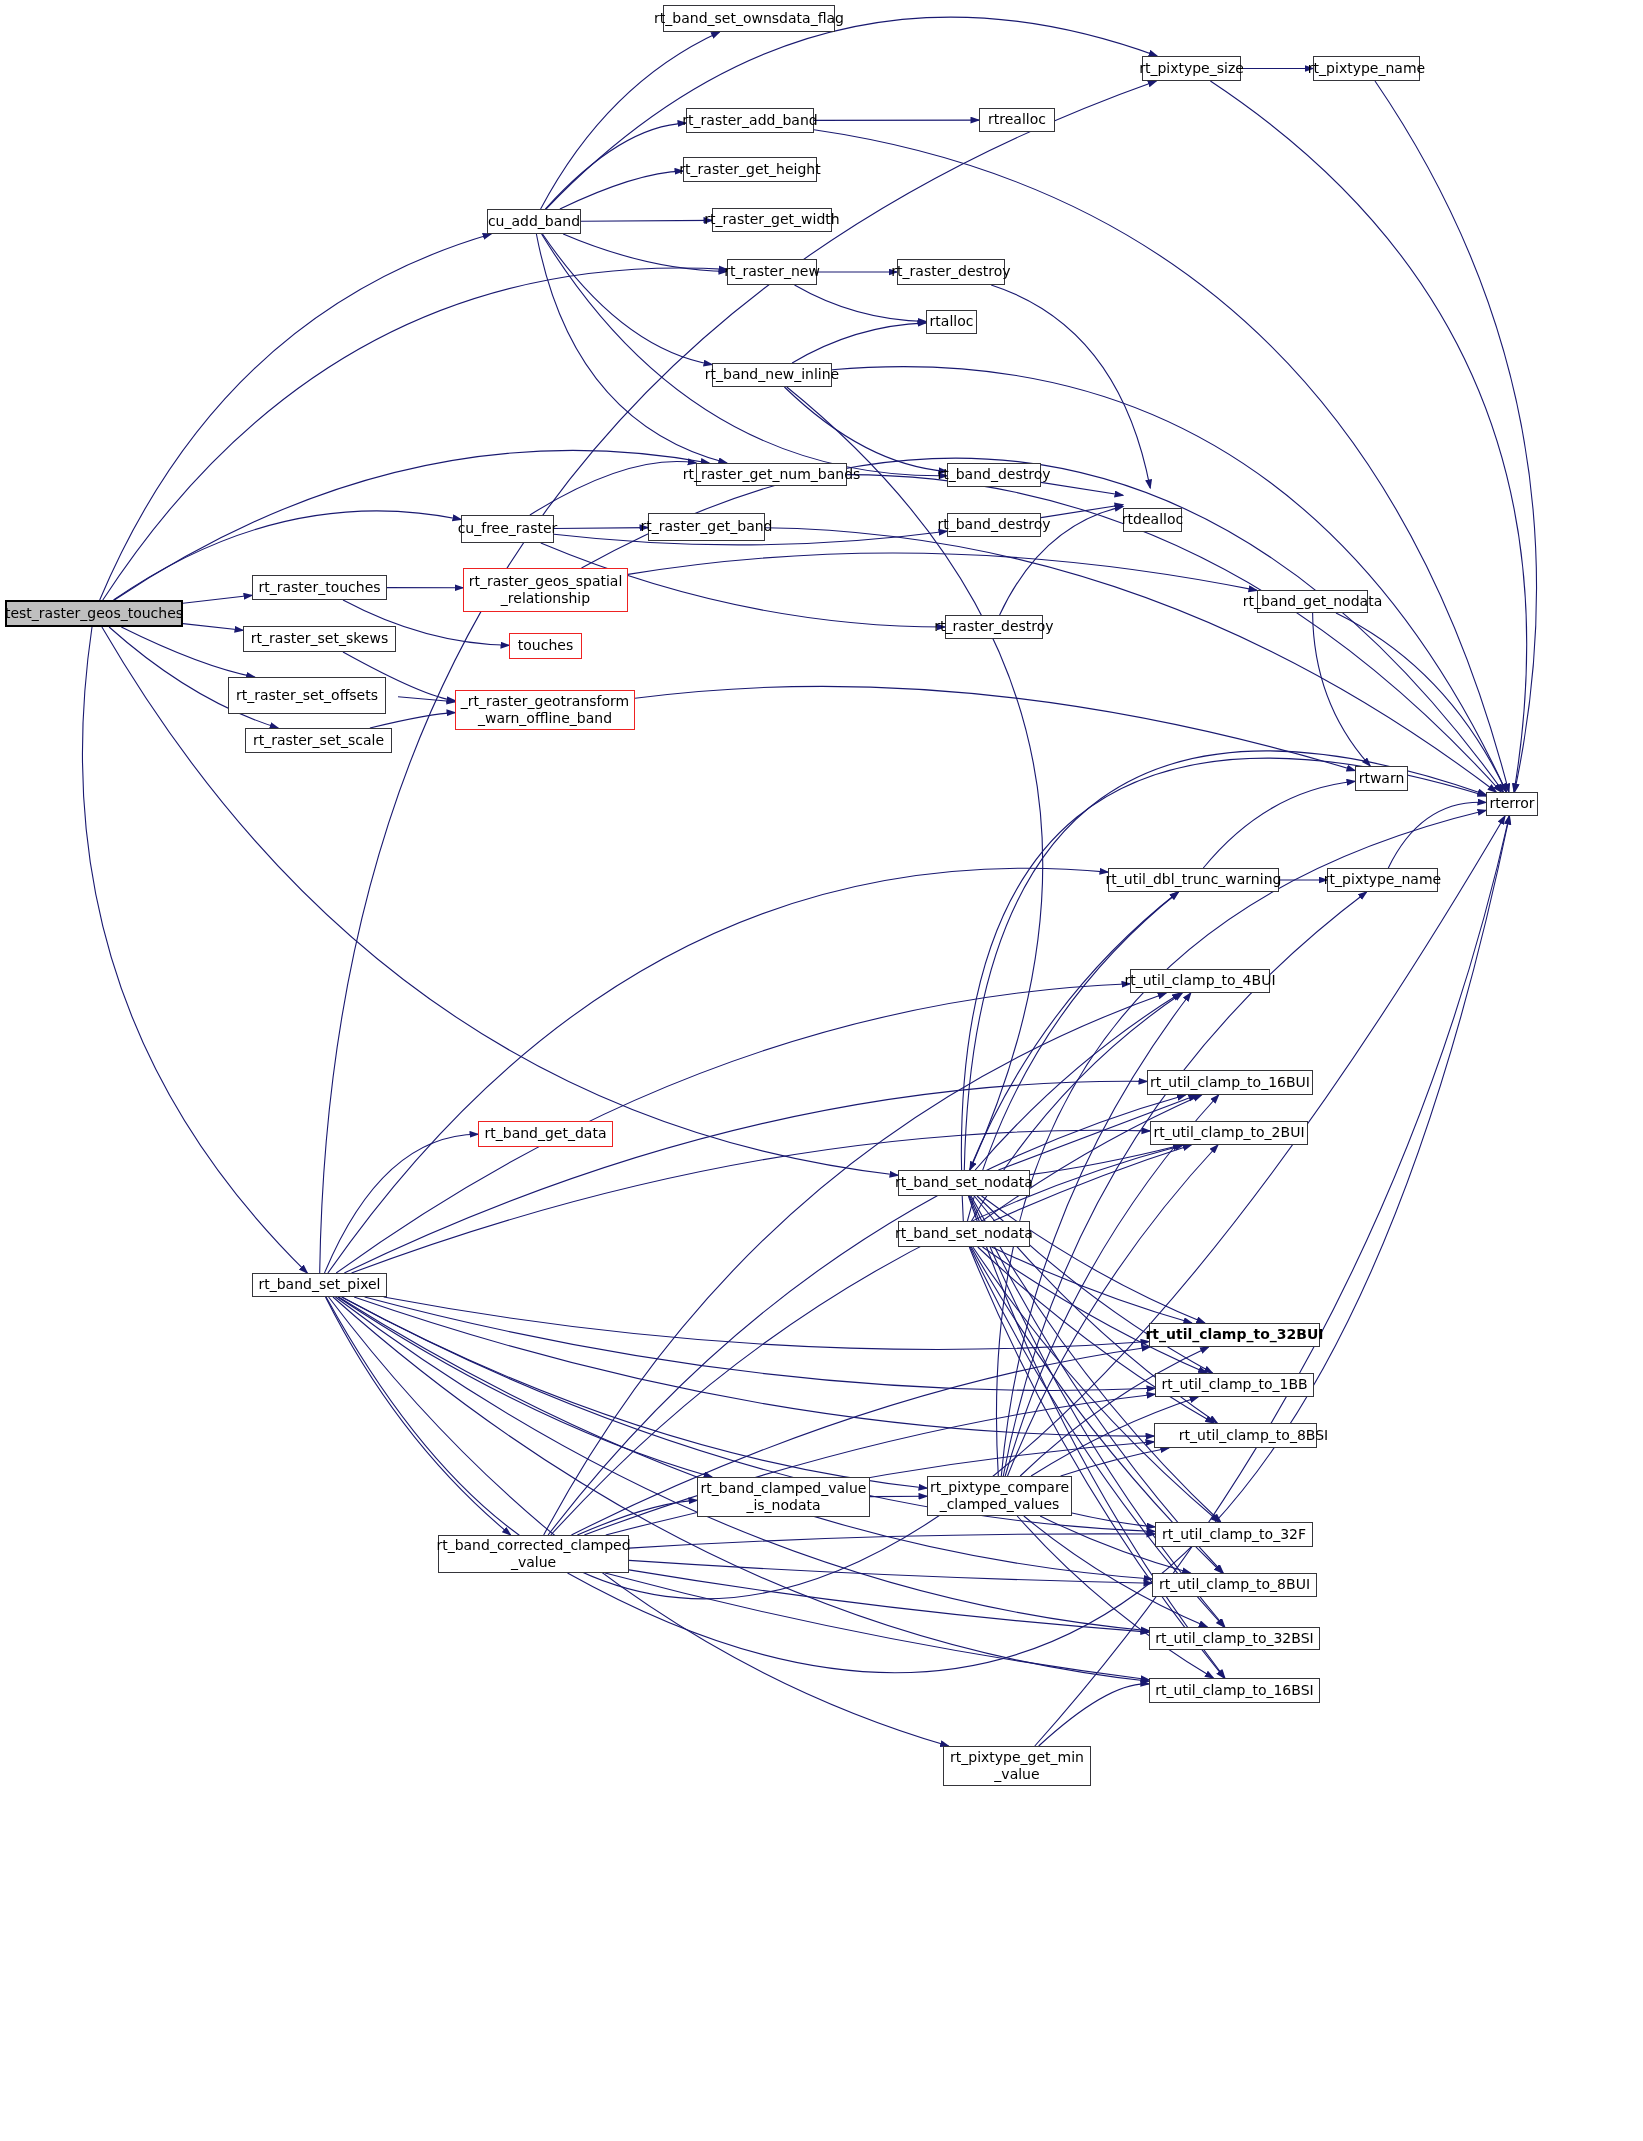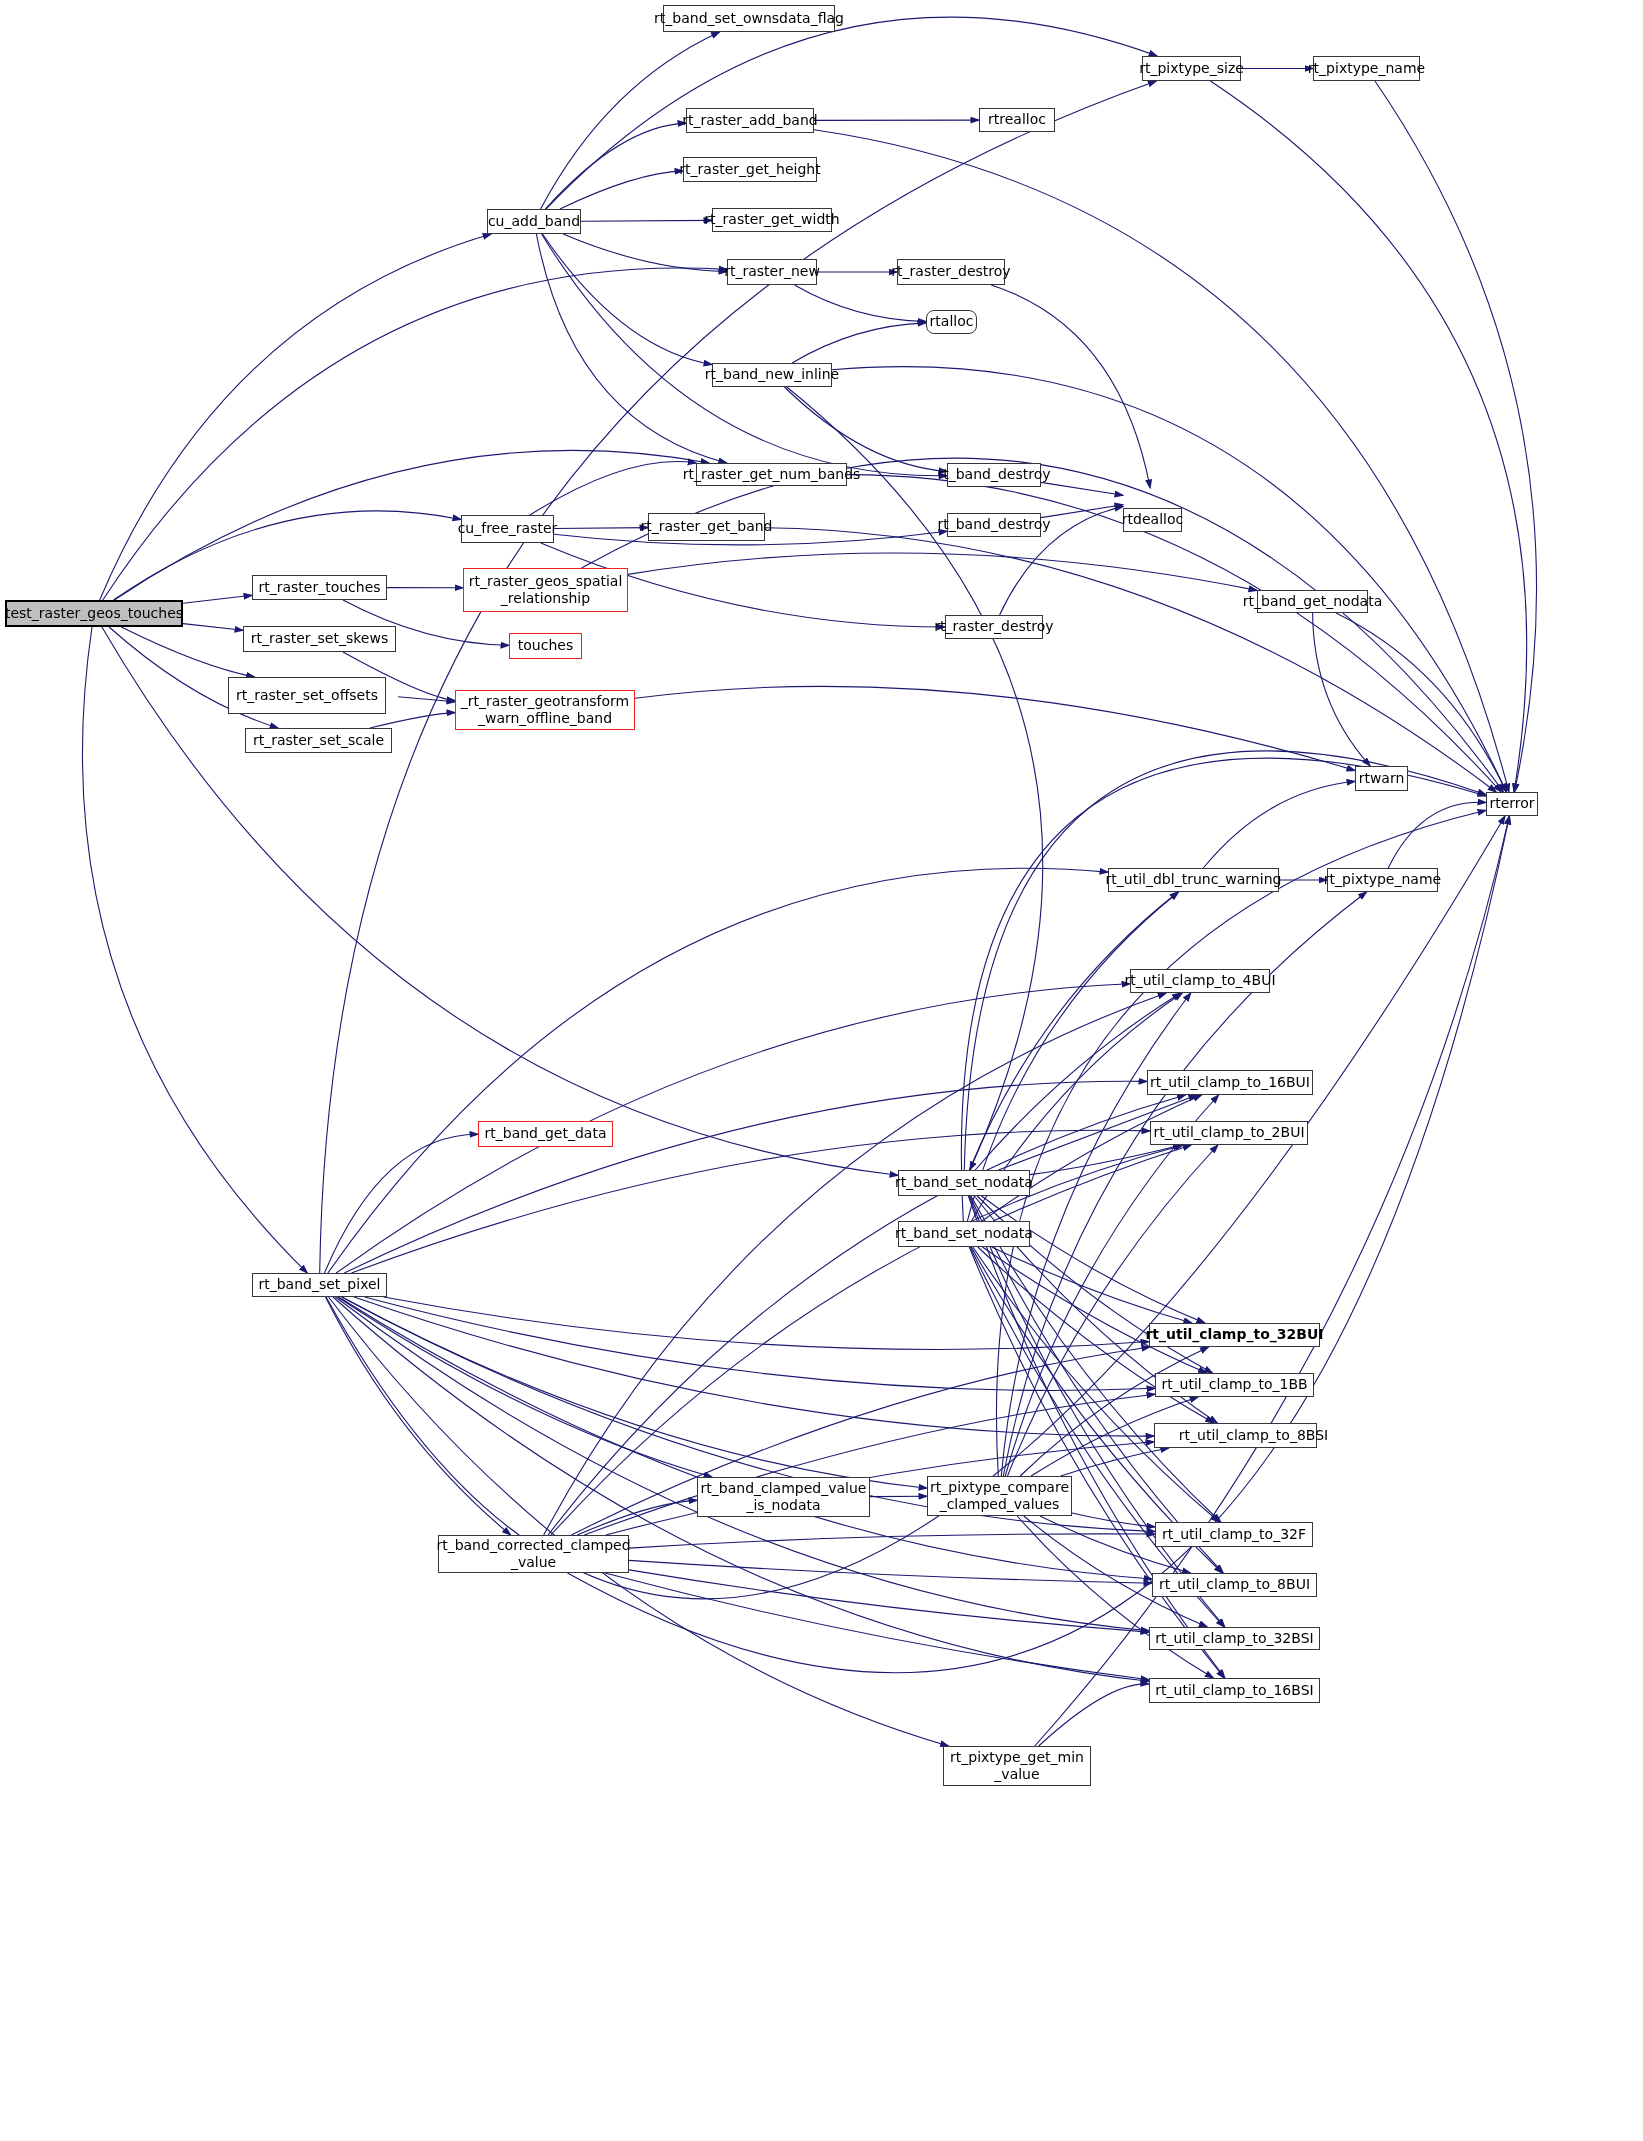--- a/index.html
+++ b/index.html
@@ -152,21 +152,21 @@
       <div class="node" style="left: 487px; top: 209px; width: 94px; height: 25px;">cu_add_band</div>
       <div class="node" style="left: 663px; top: 5px; width: 172px; height: 27px;">rt_band_set_ownsdata_flag</div>
       <div class="node" style="left: 1142px; top: 56px; width: 99px; height: 25px;">rt_pixtype_size</div>
       <div class="node" style="left: 1313px; top: 56px; width: 107px; height: 25px;">rt_pixtype_name</div>
       <div class="node" style="left: 686px; top: 108px; width: 128px; height: 25px;">rt_raster_add_band</div>
       <div class="node" style="left: 979px; top: 108px; width: 76px; height: 24px;">rtrealloc</div>
       <div class="node" style="left: 683px; top: 157px; width: 134px; height: 25px;">rt_raster_get_height</div>
       <div class="node" style="left: 712px; top: 208px; width: 120px; height: 24px;">rt_raster_get_width</div>
       <div class="node" style="left: 727px; top: 259px; width: 90px; height: 26px;">rt_raster_new</div>
       <div class="node" style="left: 897px; top: 259px; width: 108px; height: 26px;">rt_raster_destroy</div>
-      <div class="node" style="left: 926px; top: 310px; width: 51px; height: 24px; border-radius: 8px;">rtalloc</div>
+      <div class="node" style="left: 926px; top: 310px; width: 51px; height: 24px;">rtalloc</div>
       <div class="node" style="left: 712px; top: 363px; width: 120px; height: 24px;">rt_band_new_inline</div>
       <div class="node" style="left: 696px; top: 463px; width: 151px; height: 23px;">rt_raster_get_num_bands</div>
       <div class="node" style="left: 947px; top: 463px; width: 94px; height: 24px;">rt_band_destroy</div>
       <div class="node" style="left: 947px; top: 513px; width: 94px; height: 24px;">rt_band_destroy</div>
       <div class="node" style="left: 1123px; top: 488px; width: 59px; height: 24px; margin-top: 20px;">rtdealloc</div>
       <div class="node" style="left: 461px; top: 515px; width: 93px; height: 28px;">cu_free_raster</div>
       <div class="node" style="left: 648px; top: 513px; width: 117px; height: 28px;">rt_raster_get_band</div>
       <div class="node" style="left: 1257px; top: 590px; width: 111px; height: 23px;">rt_band_get_nodata</div>
       <div class="node" style="left: 945px; top: 615px; width: 98px; height: 24px;">rt_raster_destroy</div>
       <div class="node" style="left: 252px; top: 575px; width: 135px; height: 25px;">rt_raster_touches</div>

